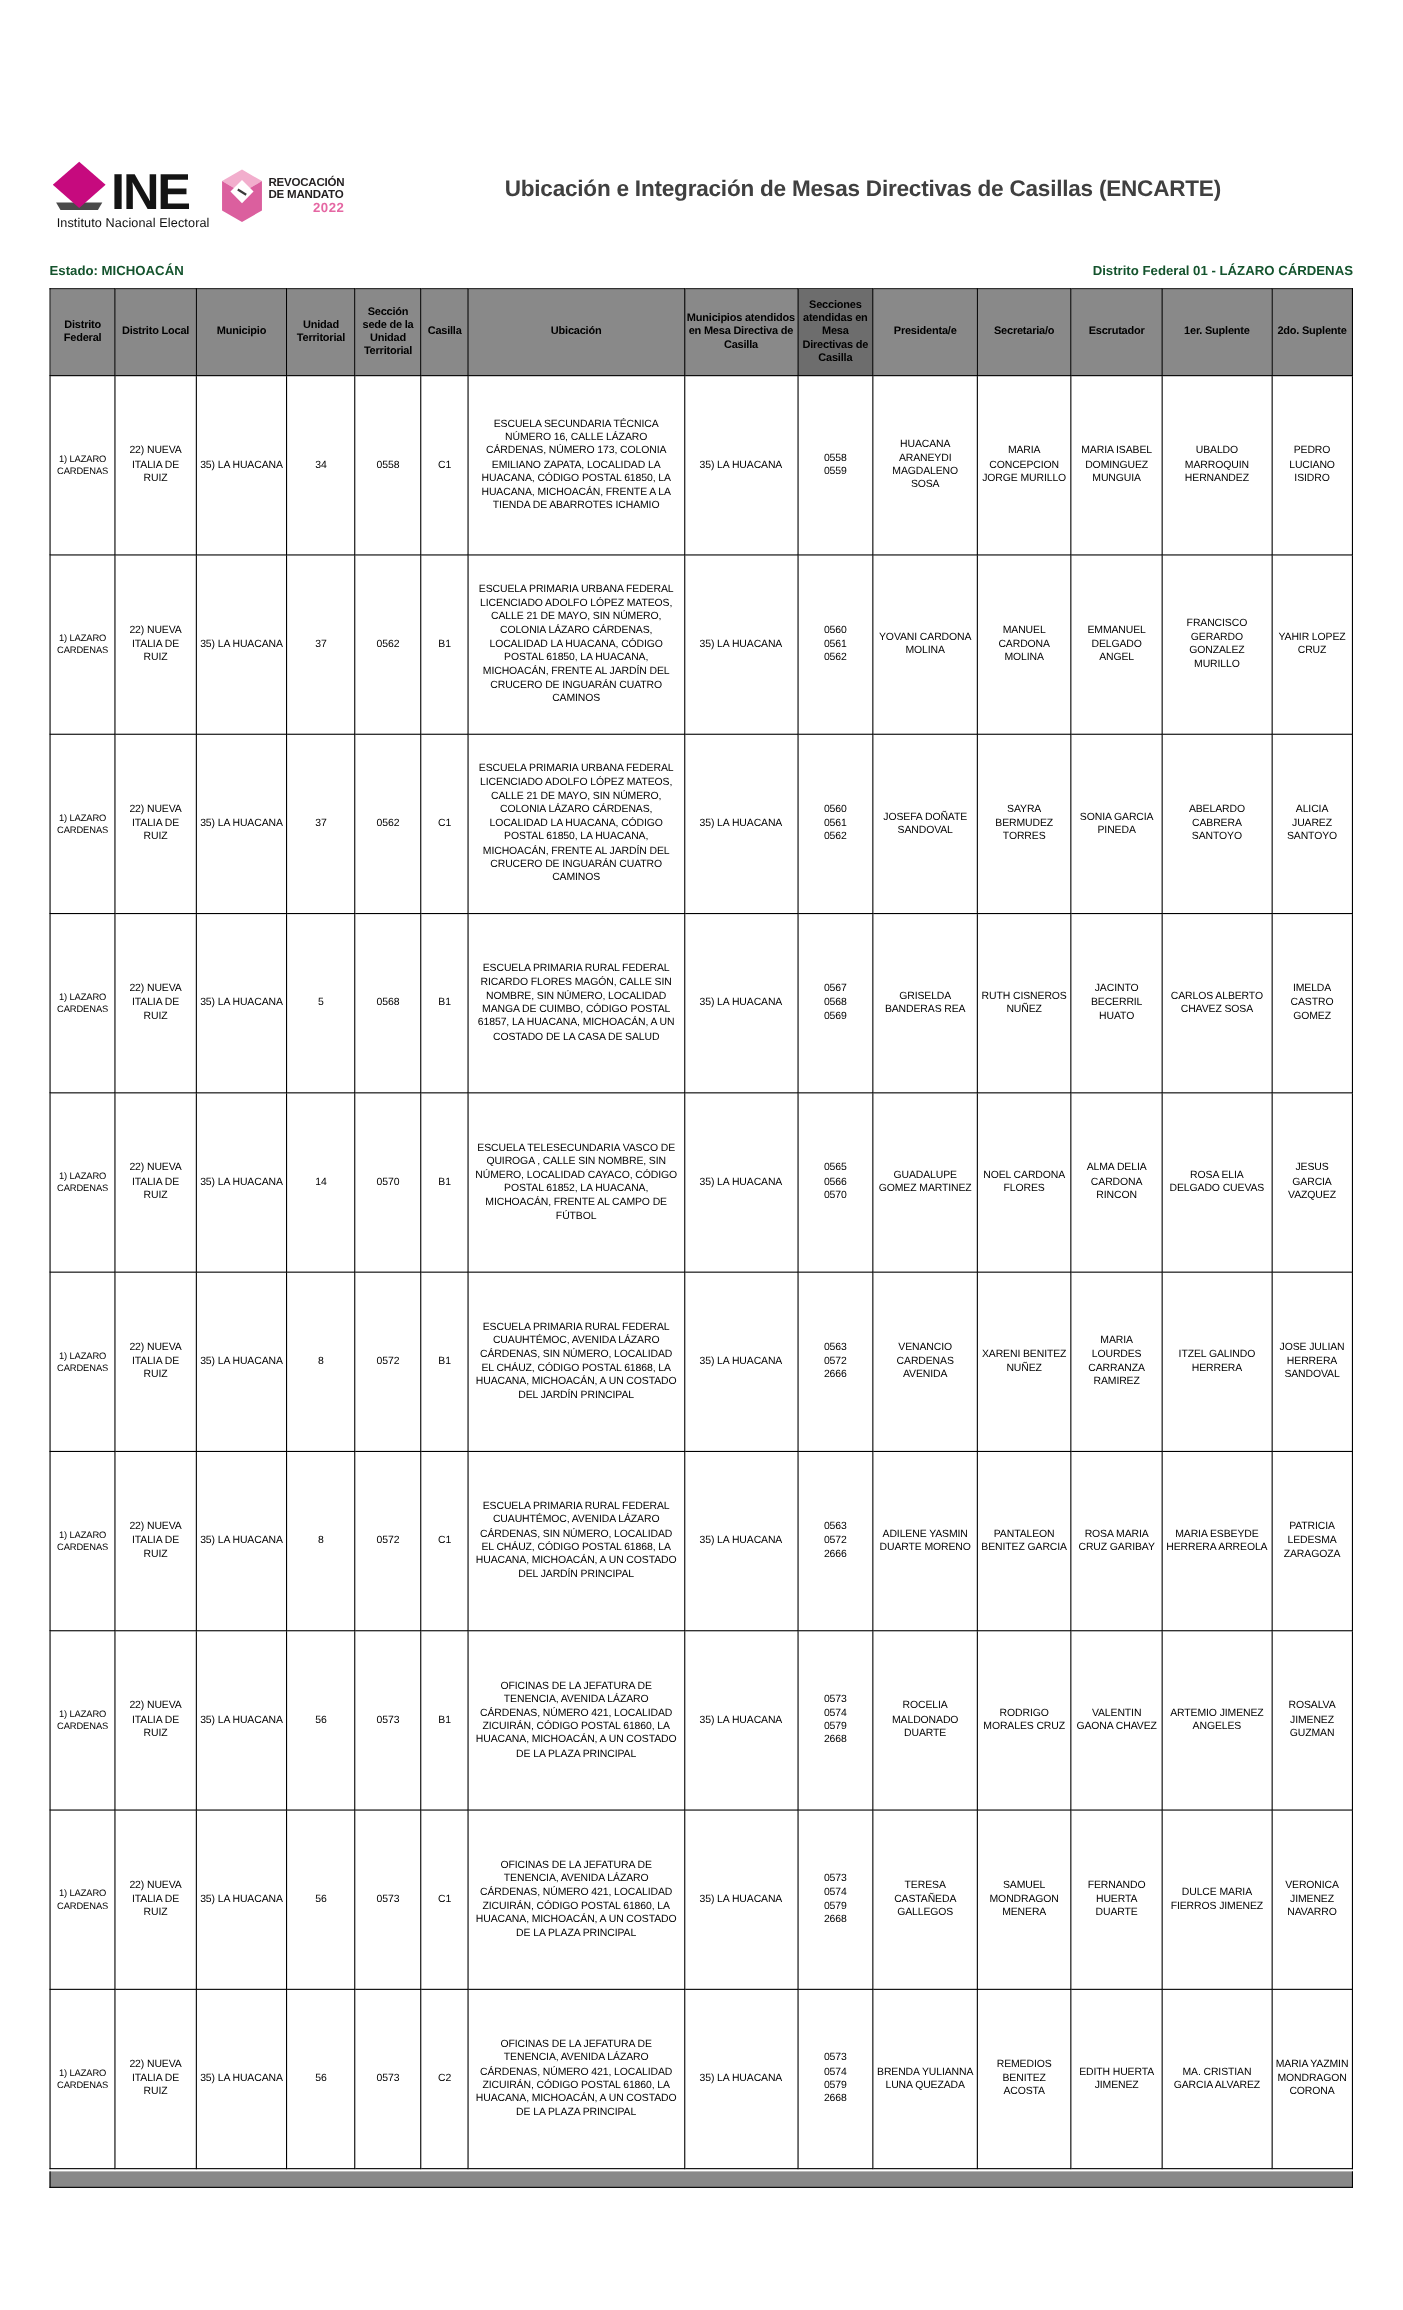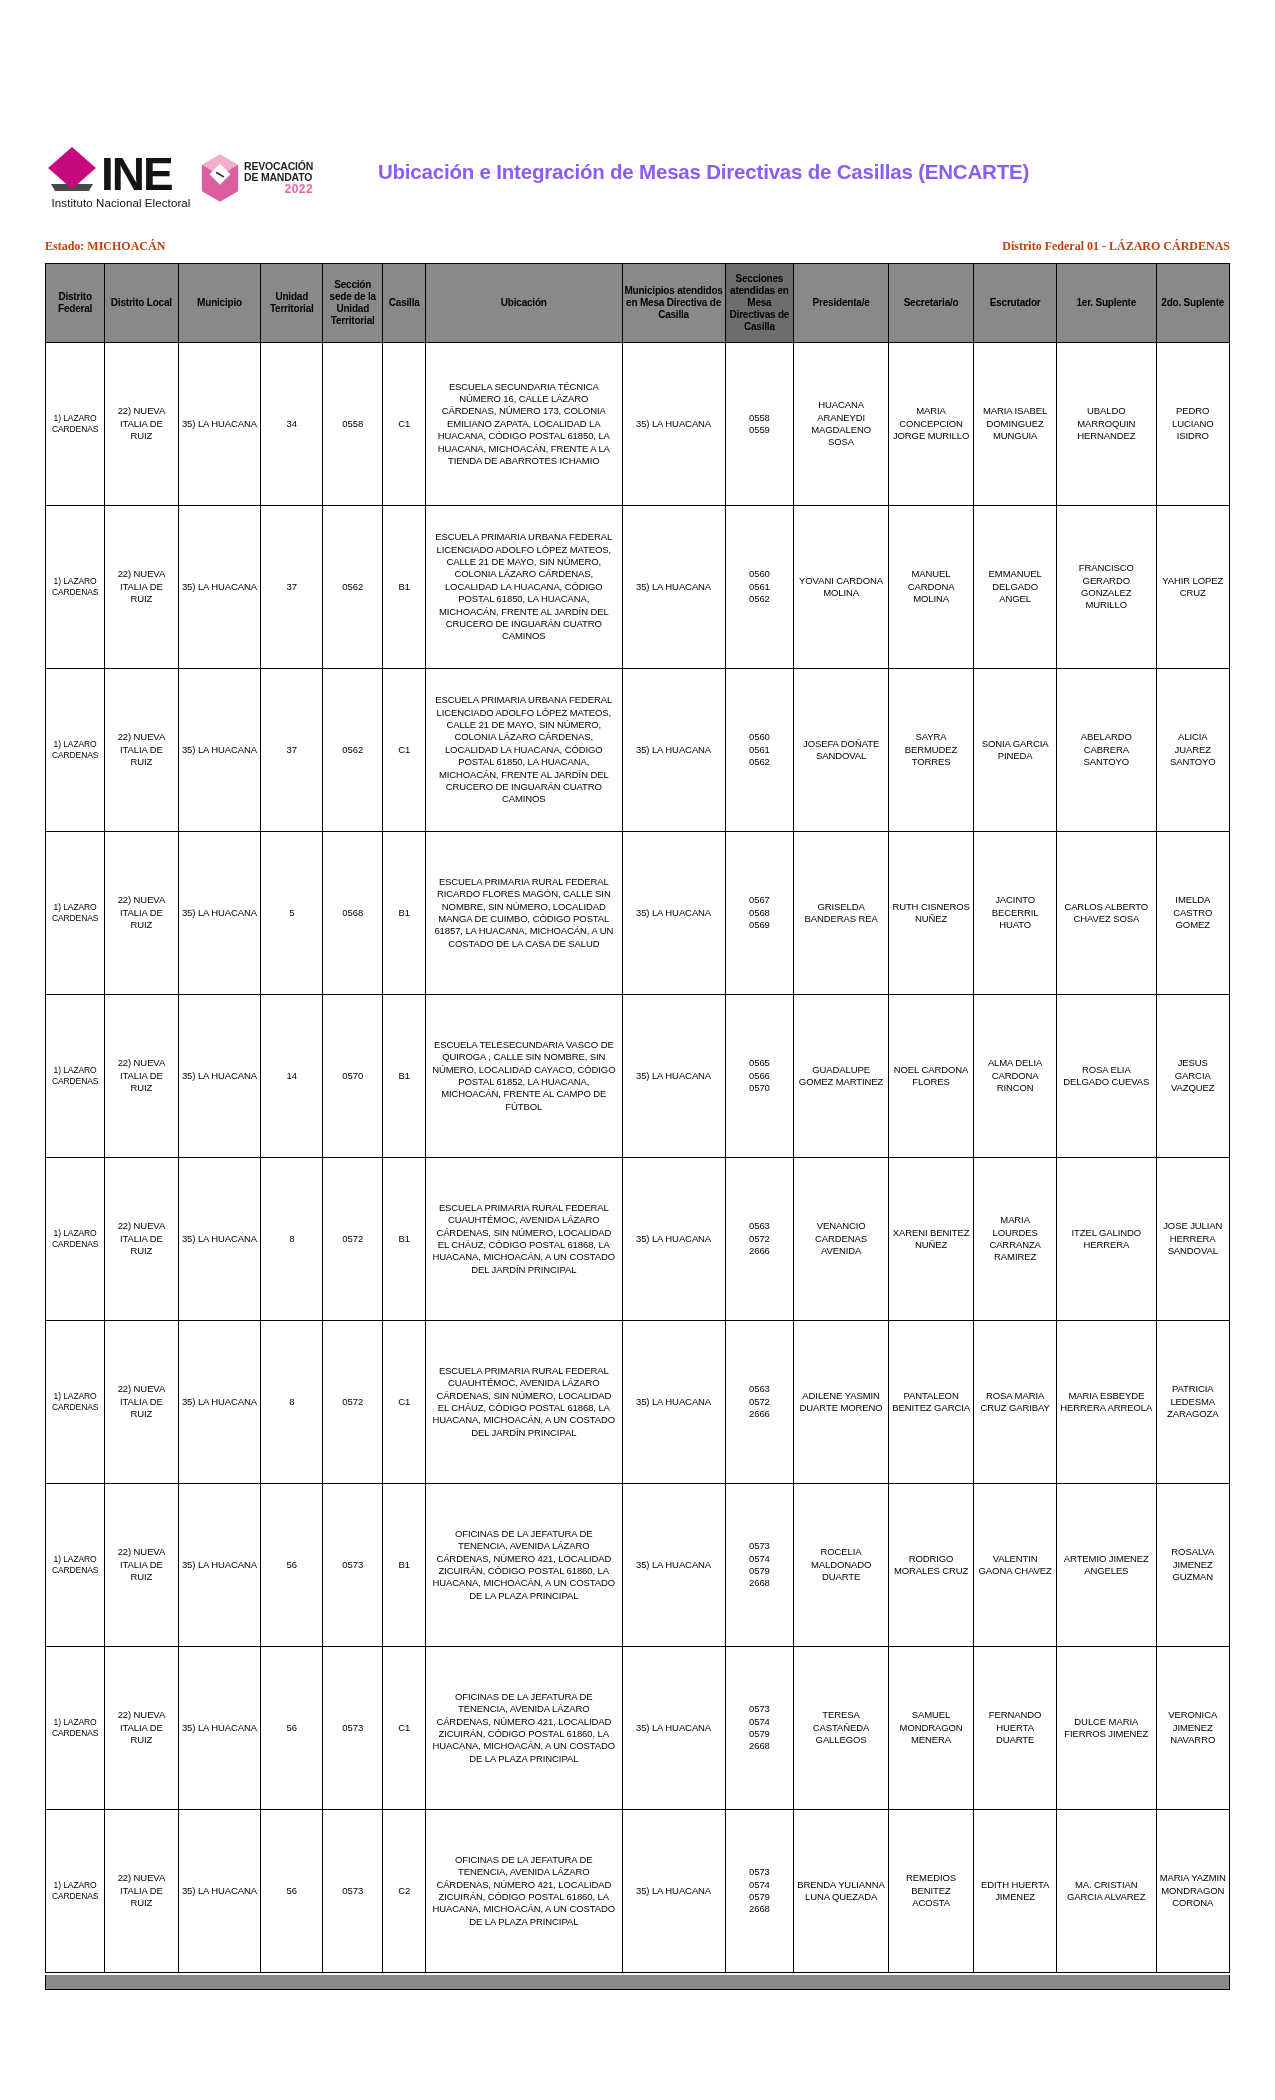--- a/index.html
+++ b/index.html
@@ -9,23 +9,23 @@
   .page-header { display:flex; align-items:flex-start; margin-top:146px; }
   .logo-area { display:flex; align-items:flex-start; width:252px; flex:none; }
   .ine-logo-block { display:flex; flex-direction:column;text-align:center; }
   .ine-subtitle { font-size:11.5px; font-weight:normal; color:#111; margin-top:1px; letter-spacing:0.1px; }
   .rm-logo { display:flex; align-items:center; margin-left:2px; margin-top:6px; }
   .rm-text { display:flex; flex-direction:column; margin-left:3px; line-height:1.02; }
   .rm-line { font-size:10.5px; font-weight:bold; color:#231f20; letter-spacing:-0.2px; }
   .rm-year { font-size:12px; font-weight:bold; color:#e567a3; text-align:right; letter-spacing:0.5px; }
 
   .title-wrap { flex:1; margin-right:120px; margin-top:14px; }
-  .page-title { font-size:20.5px; font-weight:bold; color:#8b5cf6; text-align:center; line-height:1.15; letter-spacing:-0.2px; }
-
-  .meta-row { display:flex; justify-content:space-between; margin-top:30px; font-size:12px; font-weight:bold; color:#c2410c;font-family:Liberation Serif, serif; }
+  .page-title { font-size:20.5px; font-weight:bold; color:#404040; text-align:right; line-height:1.15; letter-spacing:-0.2px; }
+
+  .meta-row { display:flex; justify-content:space-between; margin-top:30px; font-size:12px; font-weight:bold; color:#14532d; }
 
   table.encarte { border-collapse:collapse; width:100%; margin-top:9px; table-layout:fixed; }
   table.encarte th, table.encarte td { border:1px solid #000; }
   table.encarte thead th {
     background:#898989; color:#000; font-size:10px; font-weight:600;
     text-align:center; vertical-align:middle; height:74px; padding:2px 1px; line-height:1.2; letter-spacing:-0.2px;
   }
   table.encarte thead th.hl { background:#6d6d6d; }
   table.encarte tbody tr { height:163px; }
   table.encarte tbody td {

